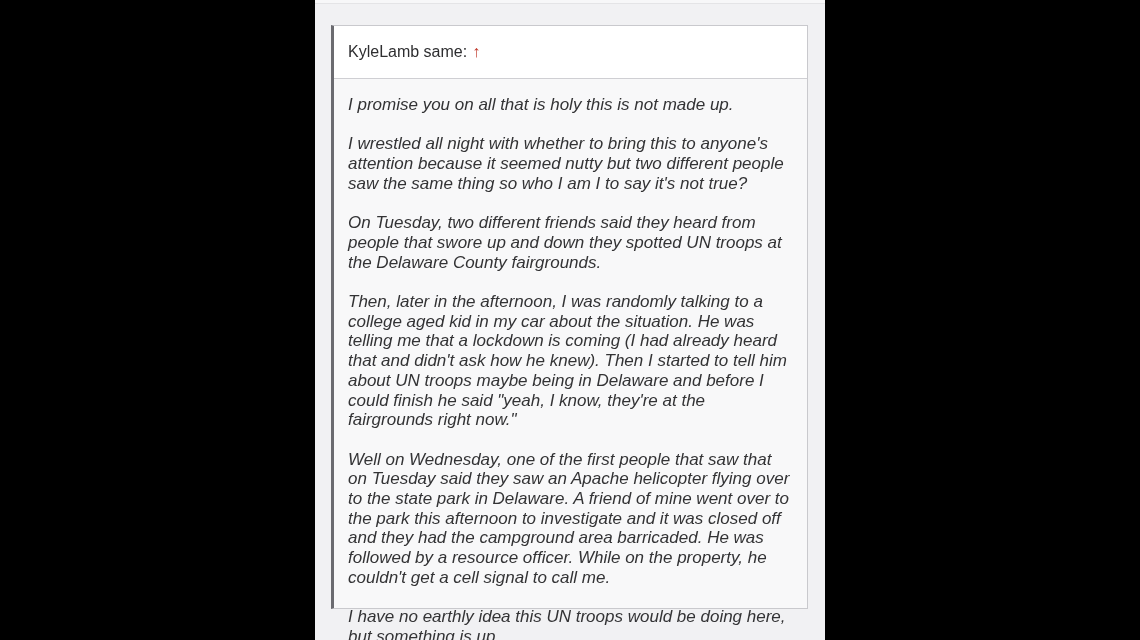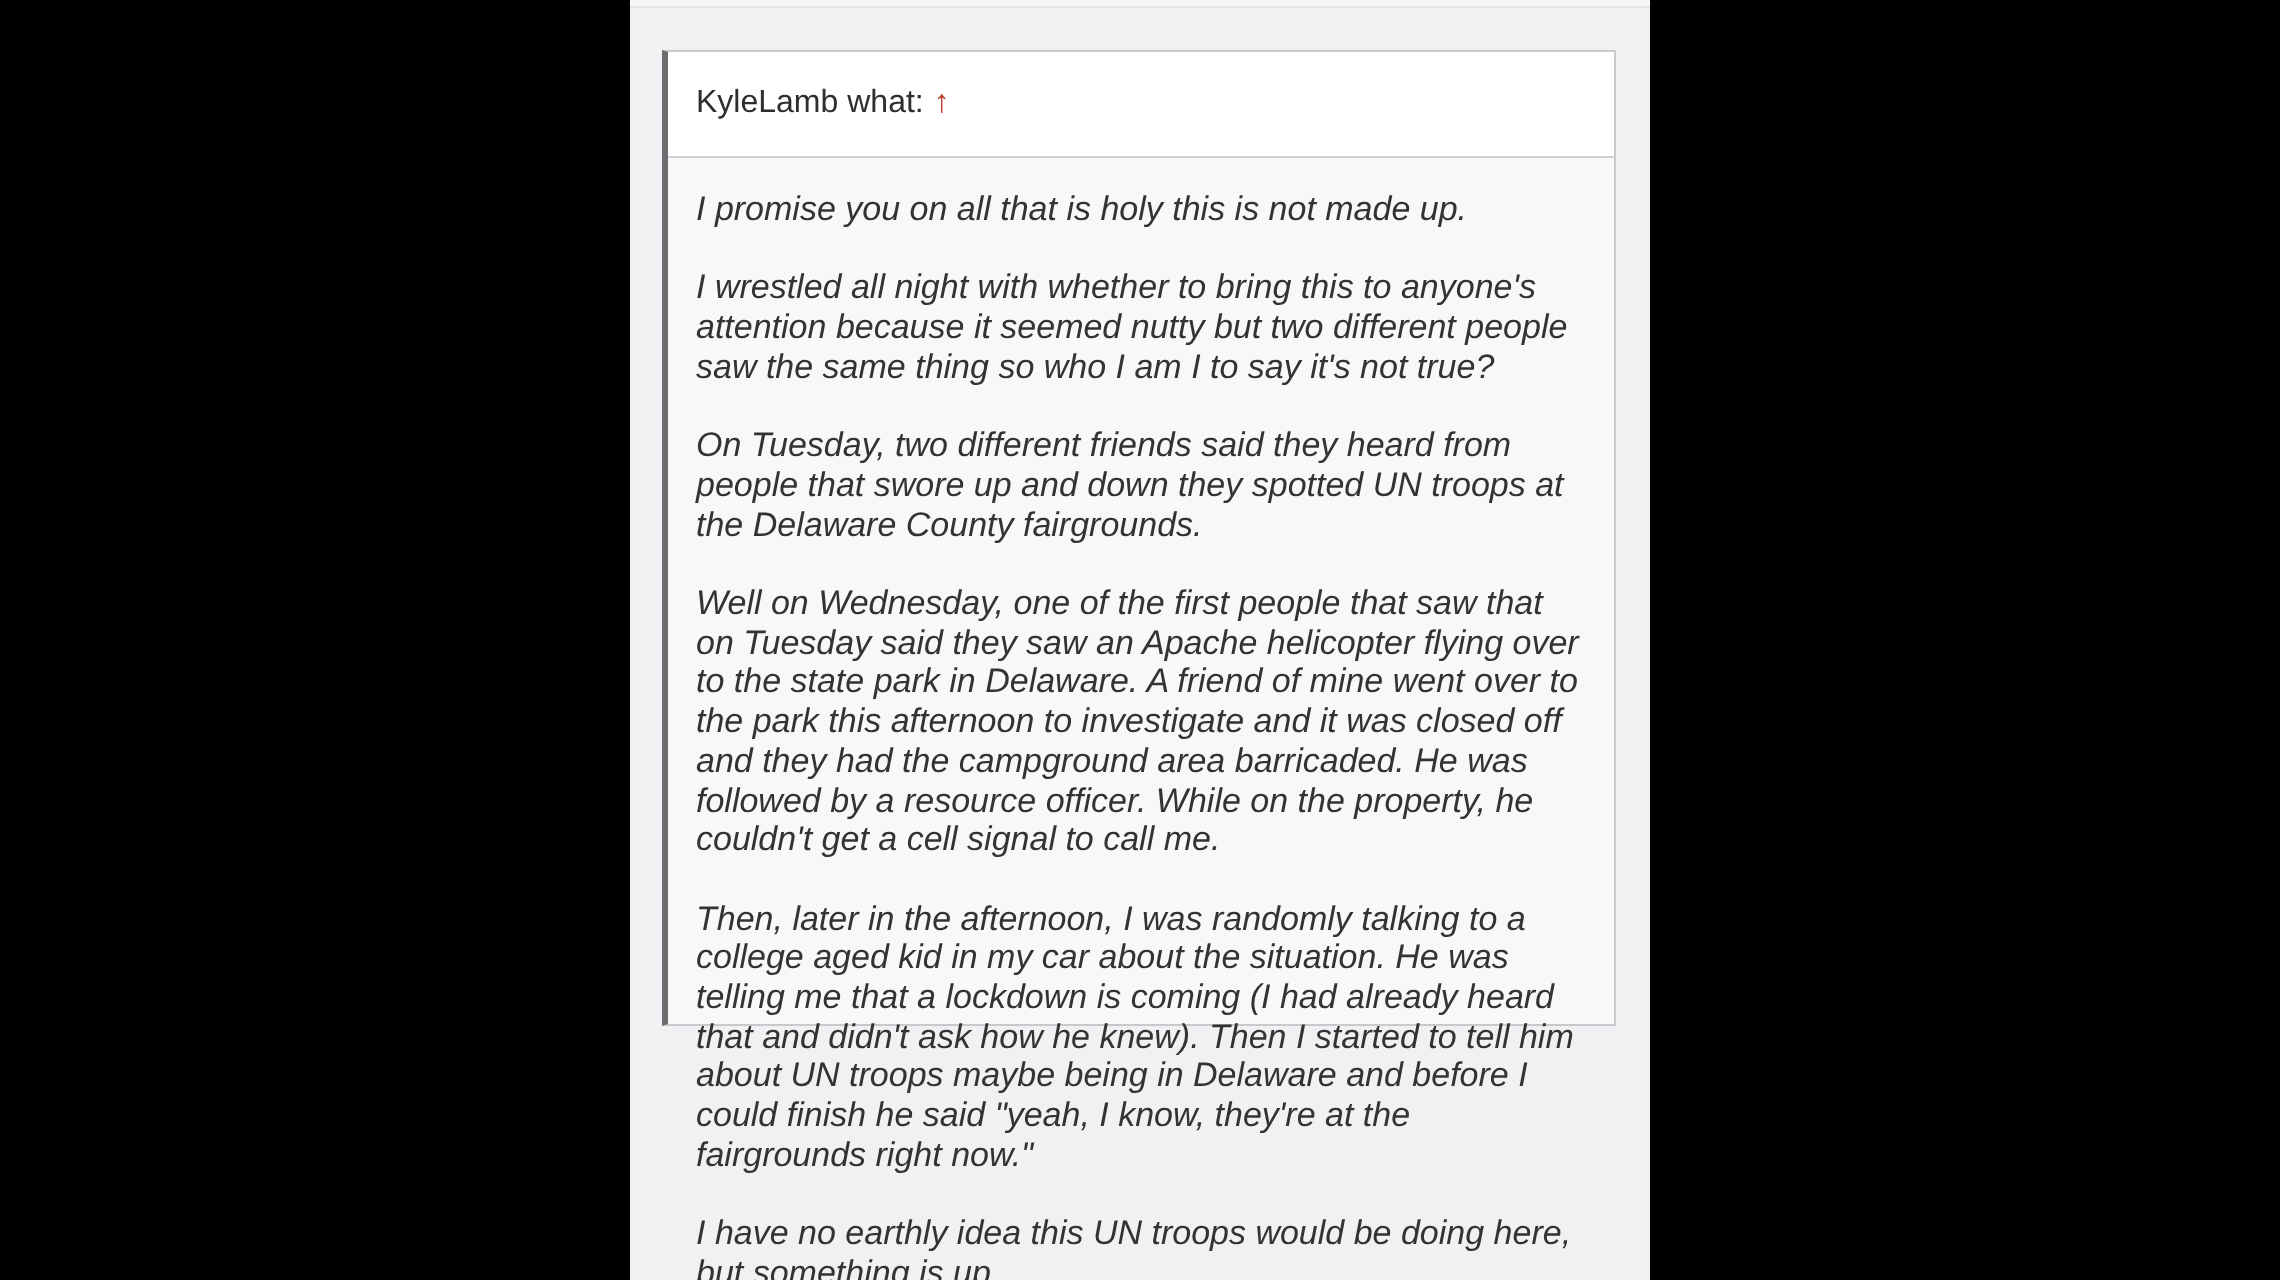--- a/index.html
+++ b/index.html
@@ -24,21 +24,21 @@
       width: 100%;
       height: 3px;
       background: #f7f7f8;
       border-bottom: 1px solid #e4e4e6;
     }
     .quote {
       position: absolute;
       left: 16px;
       top: 25px;
       width: 477px;
-      height: 488px;
+      height: 584px;
       border: 1px solid #c9c9cd;
       border-left: 3px solid #6b6b70;
       box-sizing: border-box;
       background: #f8f8f9;
     }
     .quote-header {
       height: 53px;
       background: #ffffff;
       border-bottom: 1px solid #cfcfd3;
       box-sizing: border-box;
@@ -69,26 +69,26 @@
 </head>
 <body>
 
 <div class="page">
   <div class="top-strip"></div>
 
   <div class="quote">
     <div class="quote-header">
       <span>KyleLamb</span>
       <span>&nbsp;</span>
-      <span>what:</span>
+      <span>same:</span>
       <span class="quote-arrow">↑</span>
     </div>
 
     <div class="quote-body">
       <p>I promise you on all that is holy this is not made up.</p>
       <p>I wrestled all night with whether to bring this to anyone's attention because it seemed nutty but two different people saw the same thing so who I am I to say it's not true?</p>
       <p>On Tuesday, two different friends said they heard from people that swore up and down they spotted UN troops at the Delaware County fairgrounds.</p>
+      <p>Then, later in the afternoon, I was randomly talking to a college aged kid in my car about the situation. He was telling me that a lockdown is coming (I had already heard that and didn't ask how he knew). Then I started to tell him about UN troops maybe being in Delaware and before I could finish he said "yeah, I know, they're at the fairgrounds right now."</p>
       <p>Well on Wednesday, one of the first people that saw that on Tuesday said they saw an Apache helicopter flying over to the state park in Delaware. A friend of mine went over to the park this afternoon to investigate and it was closed off and they had the campground area barricaded. He was followed by a resource officer. While on the property, he couldn't get a cell signal to call me.</p>
-      <p>Then, later in the afternoon, I was randomly talking to a college aged kid in my car about the situation. He was telling me that a lockdown is coming (I had already heard that and didn't ask how he knew). Then I started to tell him about UN troops maybe being in Delaware and before I could finish he said "yeah, I know, they're at the fairgrounds right now."</p>
       <p>I have no earthly idea this UN troops would be doing here, but something is up.</p>
     </div>
   </div>
 </div>
 
 </body></html>

